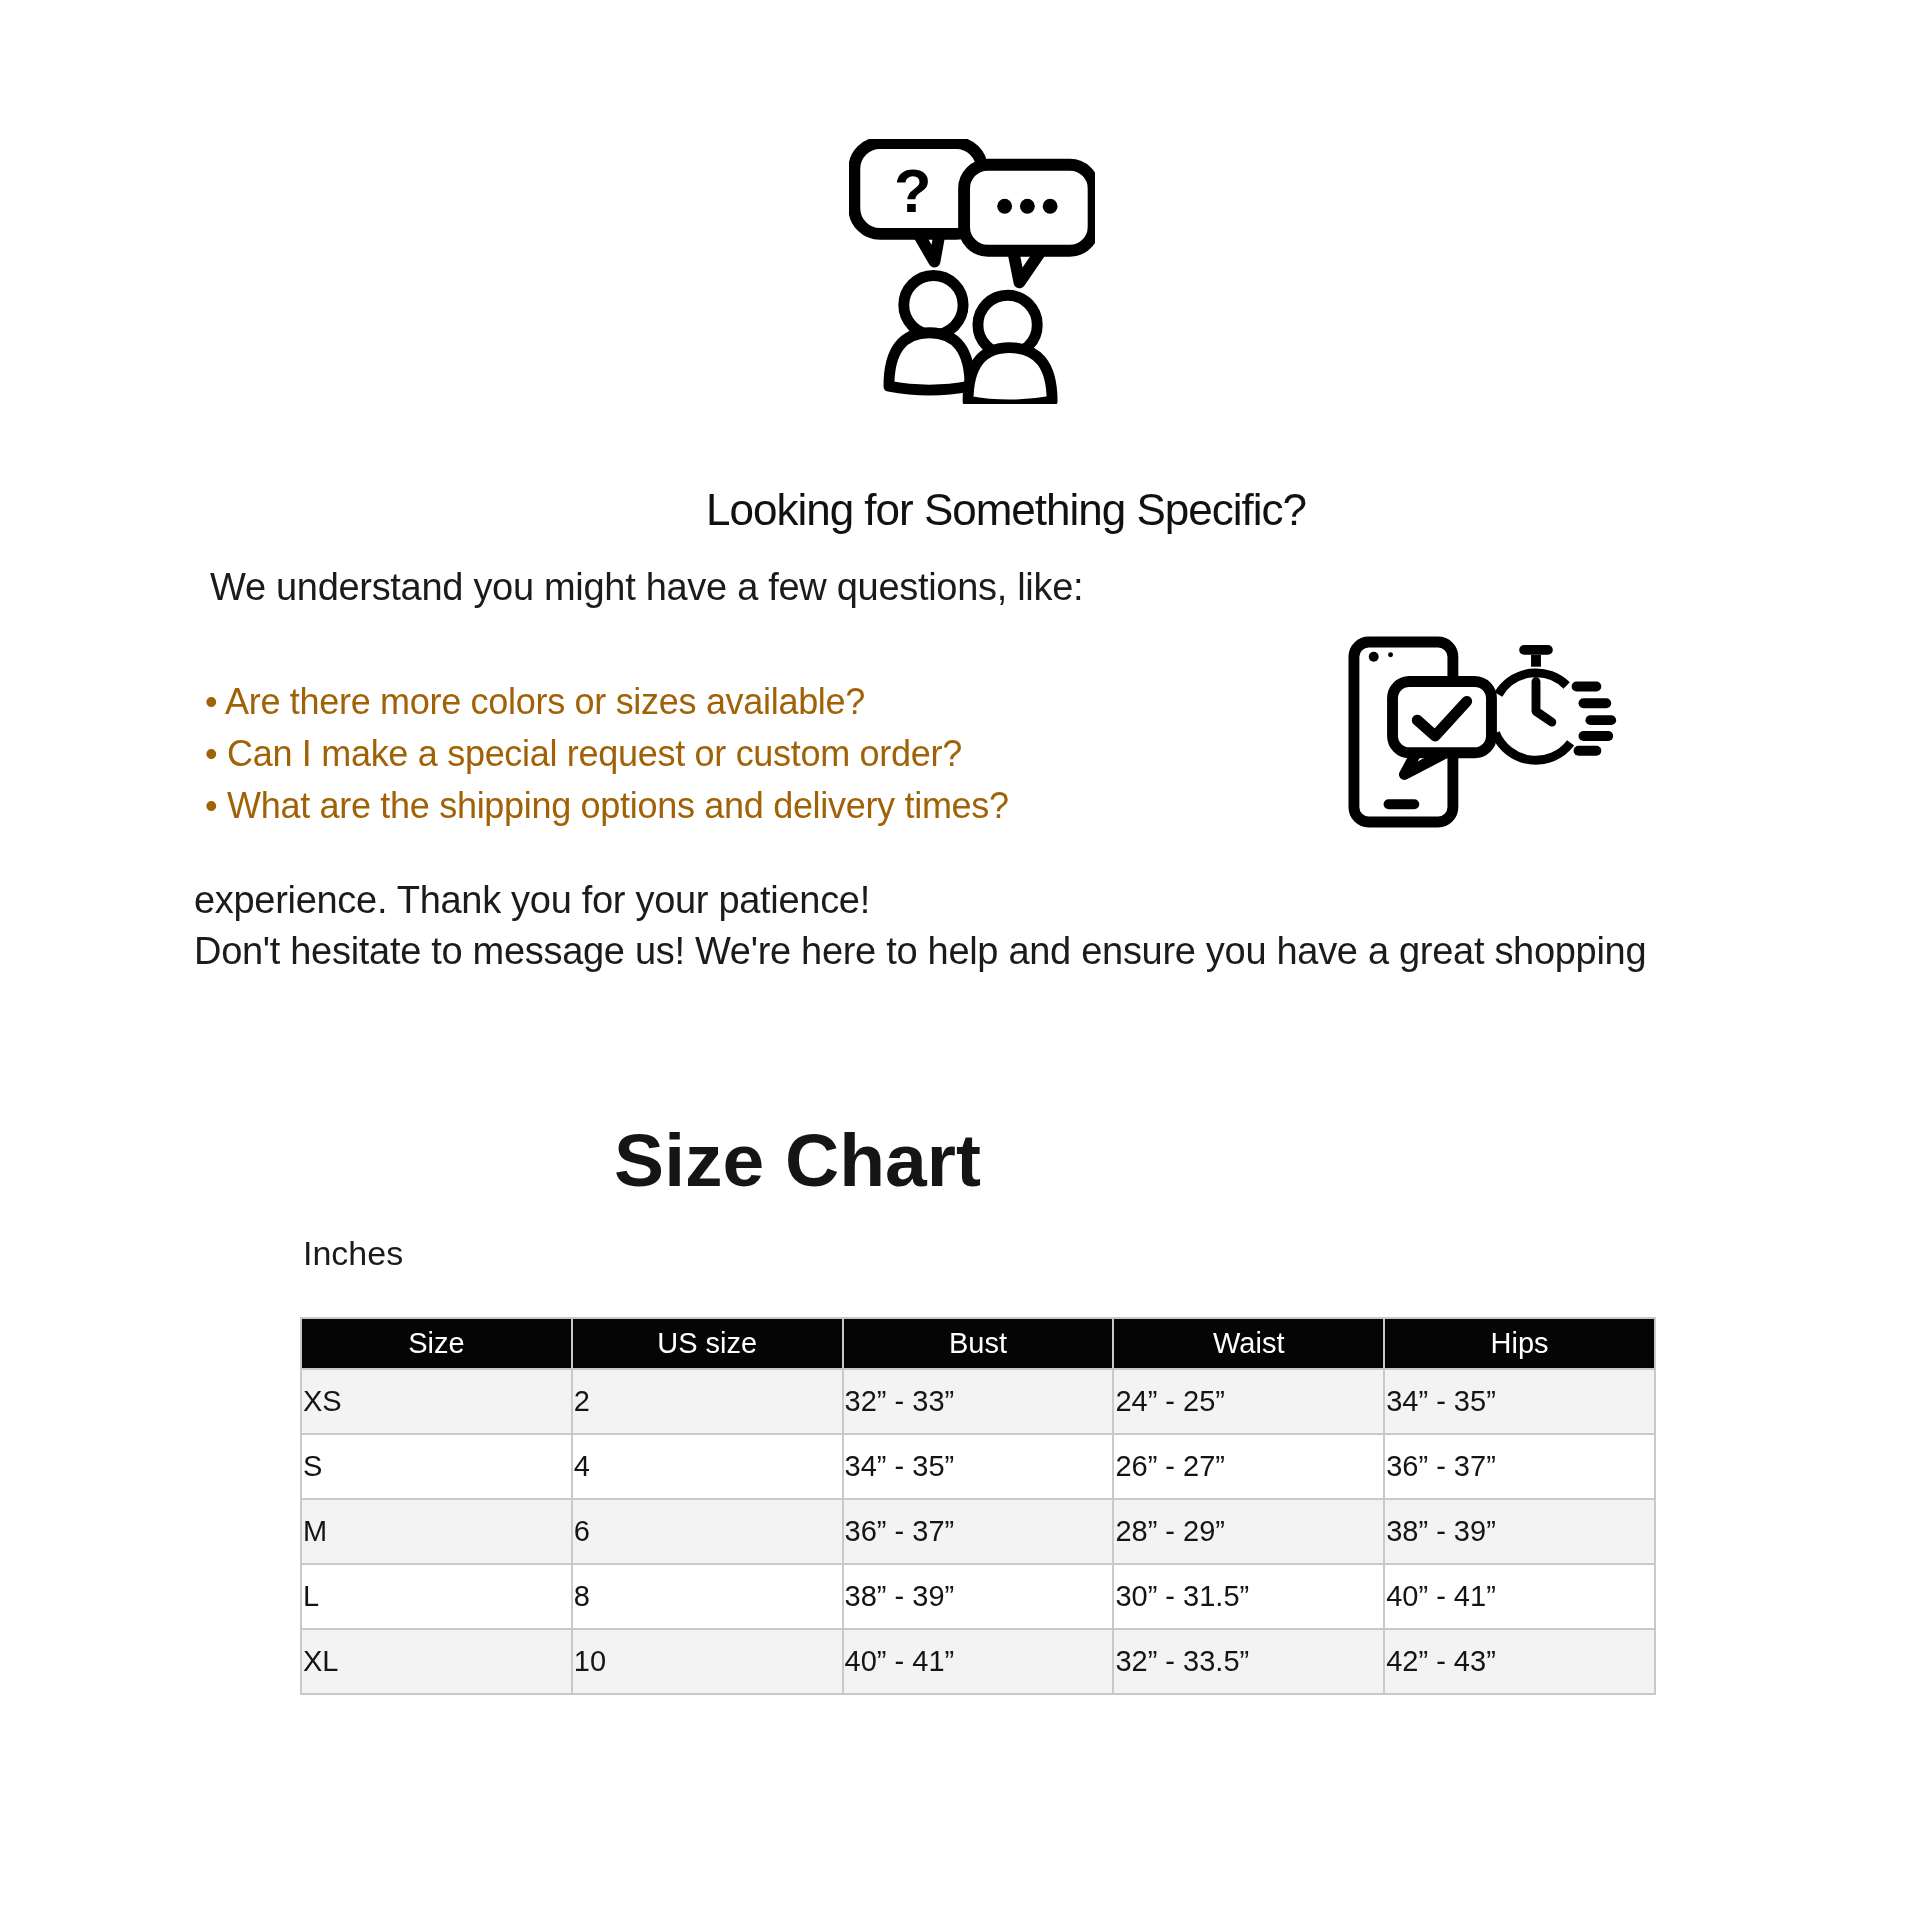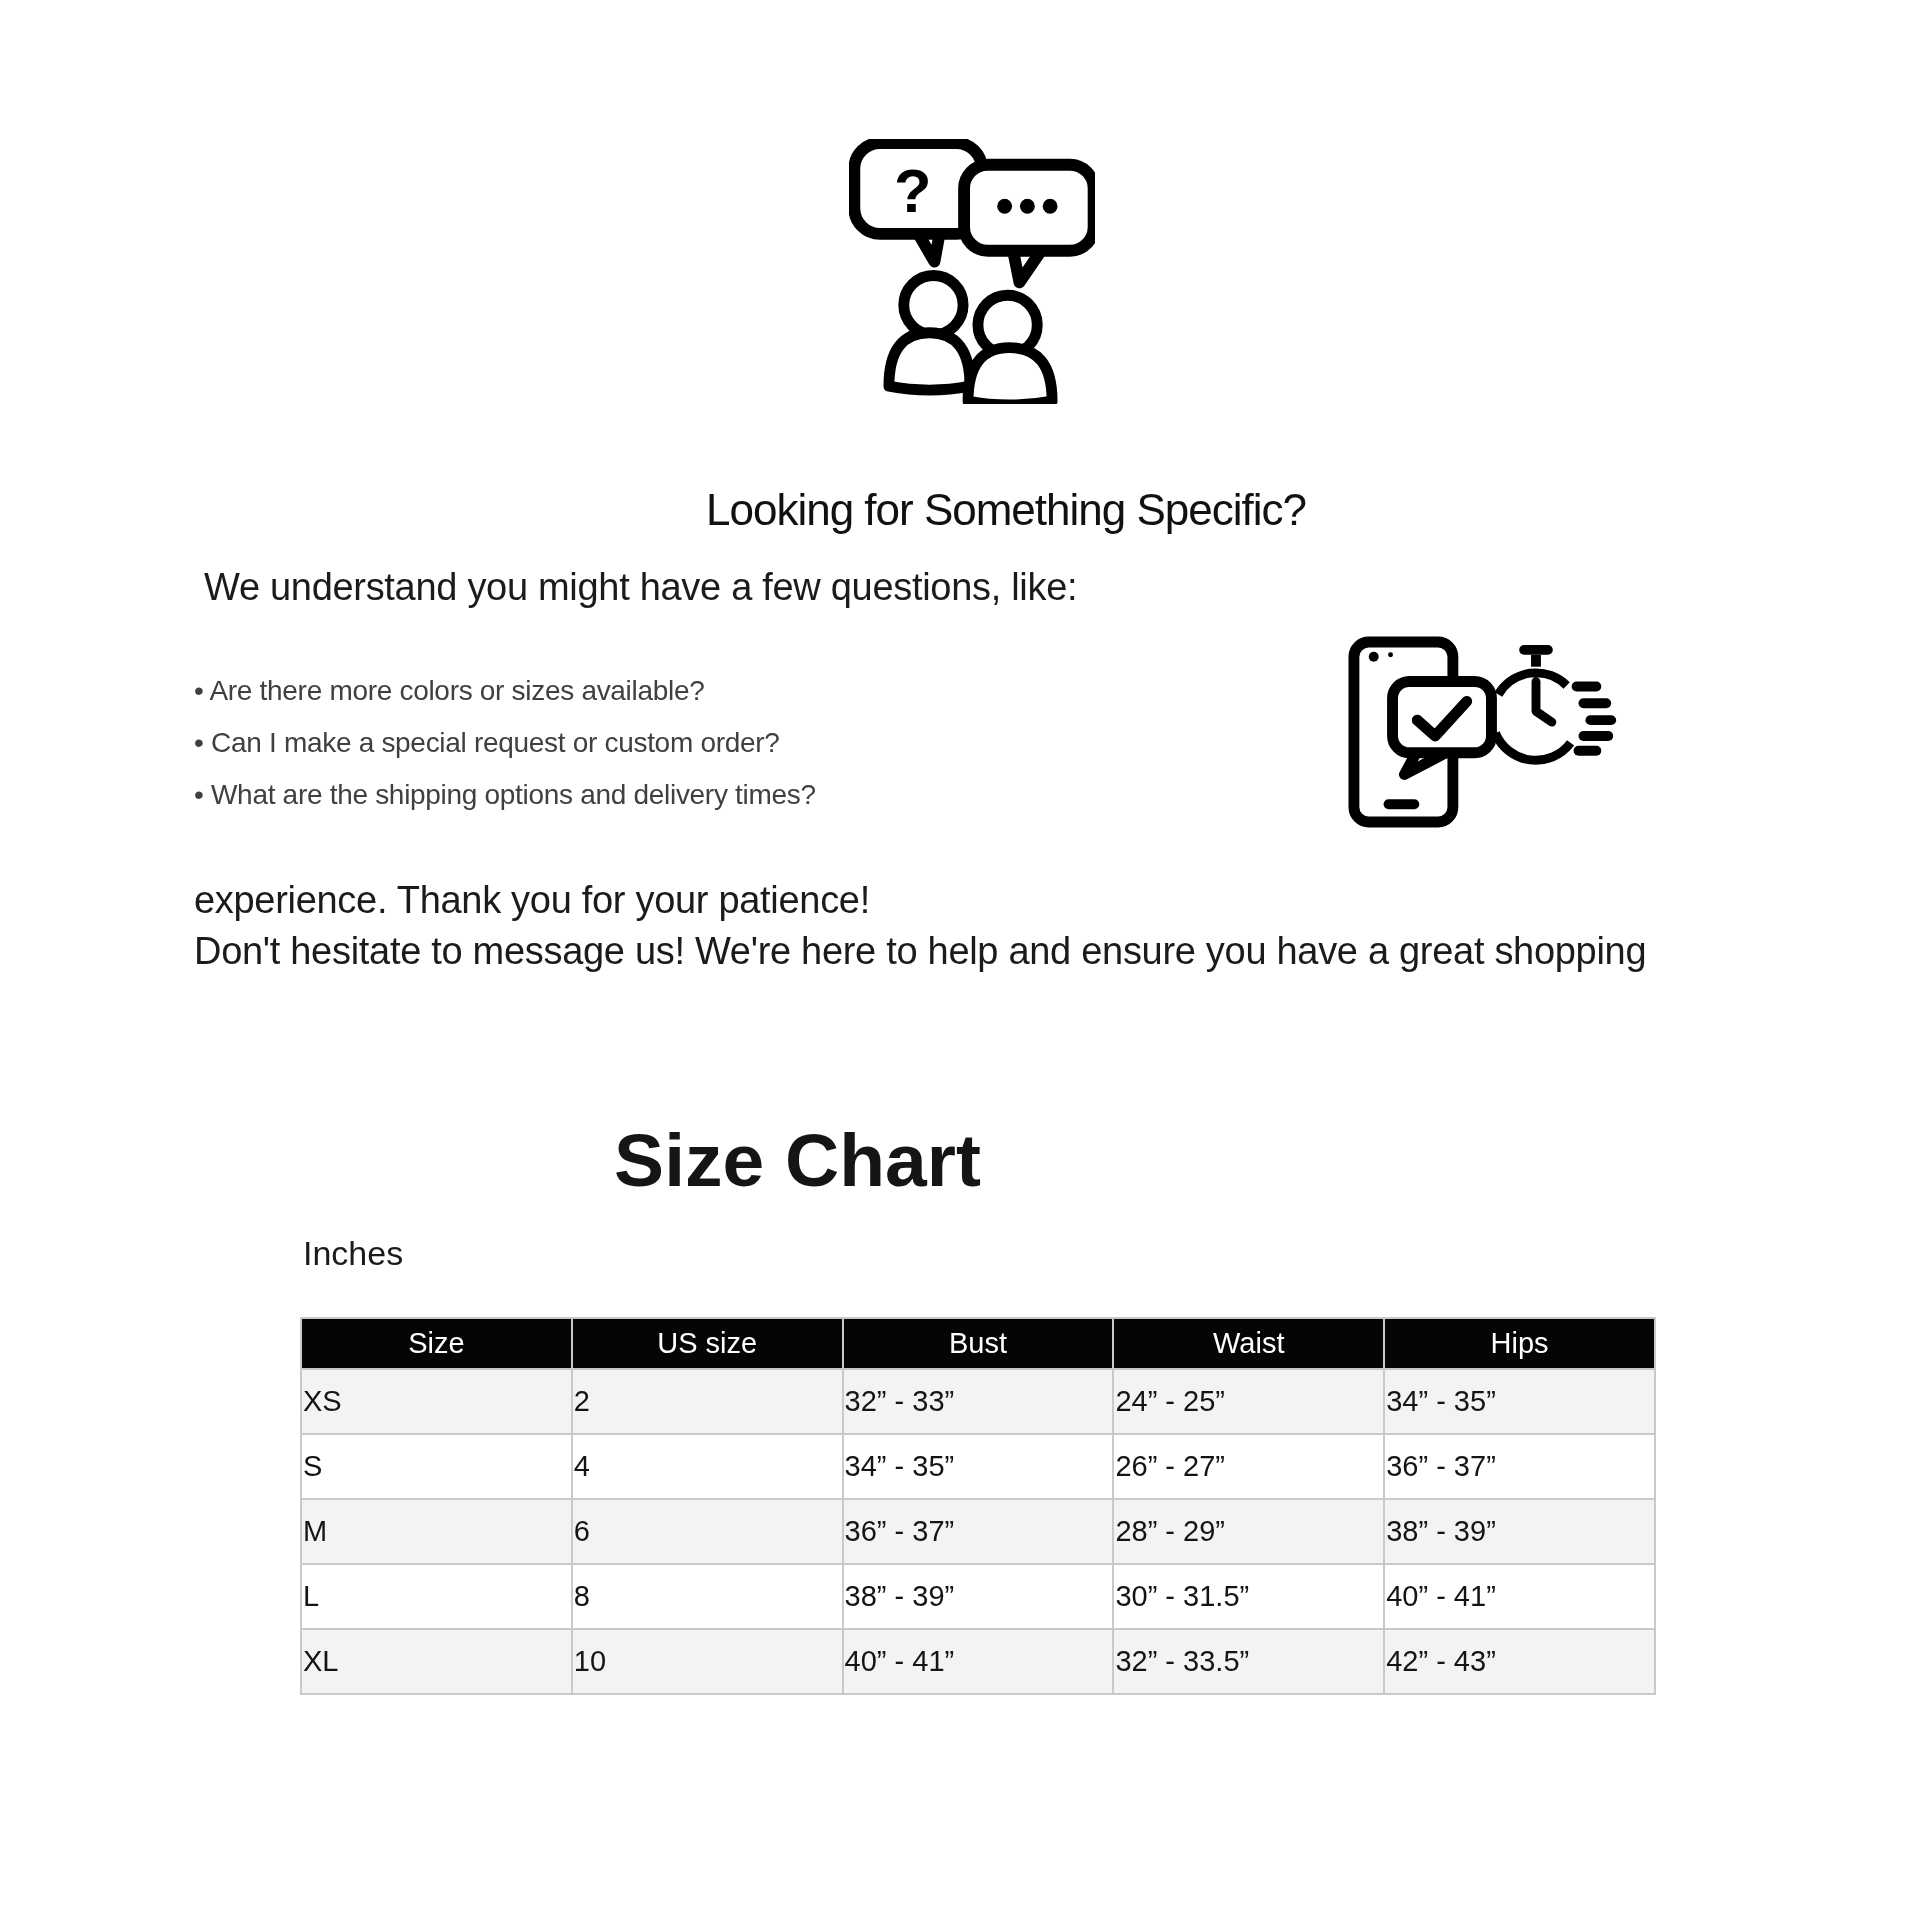--- a/index.html
+++ b/index.html
@@ -7,26 +7,26 @@
     position:relative;width:1927px;height:1927px;background:#ffffff;overflow:hidden;
     font-family:"Liberation Sans",sans-serif;color:#161616;
   }
   svg{display:block}
   .chat-icon{position:absolute;left:849px;top:139px;width:246px;height:265px;}
   .section-heading{
     position:absolute;left:0;top:473px;width:1927px;box-sizing:border-box;padding-left:61px;
     margin:12px;text-align:center;font-size:44px;font-weight:normal;letter-spacing:-1px;color:#111;
   }
   .lead{
-    position:absolute;left:204px;top:566px;font-size:38px;letter-spacing:-0.3px;
+    position:absolute;left:210px;top:566px;font-size:38px;letter-spacing:-0.3px;
     font-weight:300;color:#1b1b1b;white-space:nowrap;
   }
   .bullets{
-    position:absolute;left:194px;top:665px;margin:0;padding:0;list-style:none;
-    font-size:28px;line-height:52px;letter-spacing:-0.3px;font-weight:300;color:#404040;
+    position:absolute;left:194px;top:665px;margin:11px;padding:0;list-style:none;
+    font-size:36px;line-height:52px;letter-spacing:-0.3px;font-weight:300;color:#a16207;
   }
   .phone-icon{position:absolute;left:1348px;top:636px;width:281px;height:192px;}
   .closing{
     position:absolute;left:194px;top:875px;font-size:38px;line-height:51px;
     letter-spacing:-0.3px;font-weight:300;color:#1b1b1b;white-space:nowrap;
   }
   .size-chart-title{
     position:absolute;left:0;top:1117px;width:1595px;margin:0;text-align:center;
     font-size:75px;font-weight:bold;letter-spacing:0;color:#151515;
   }

